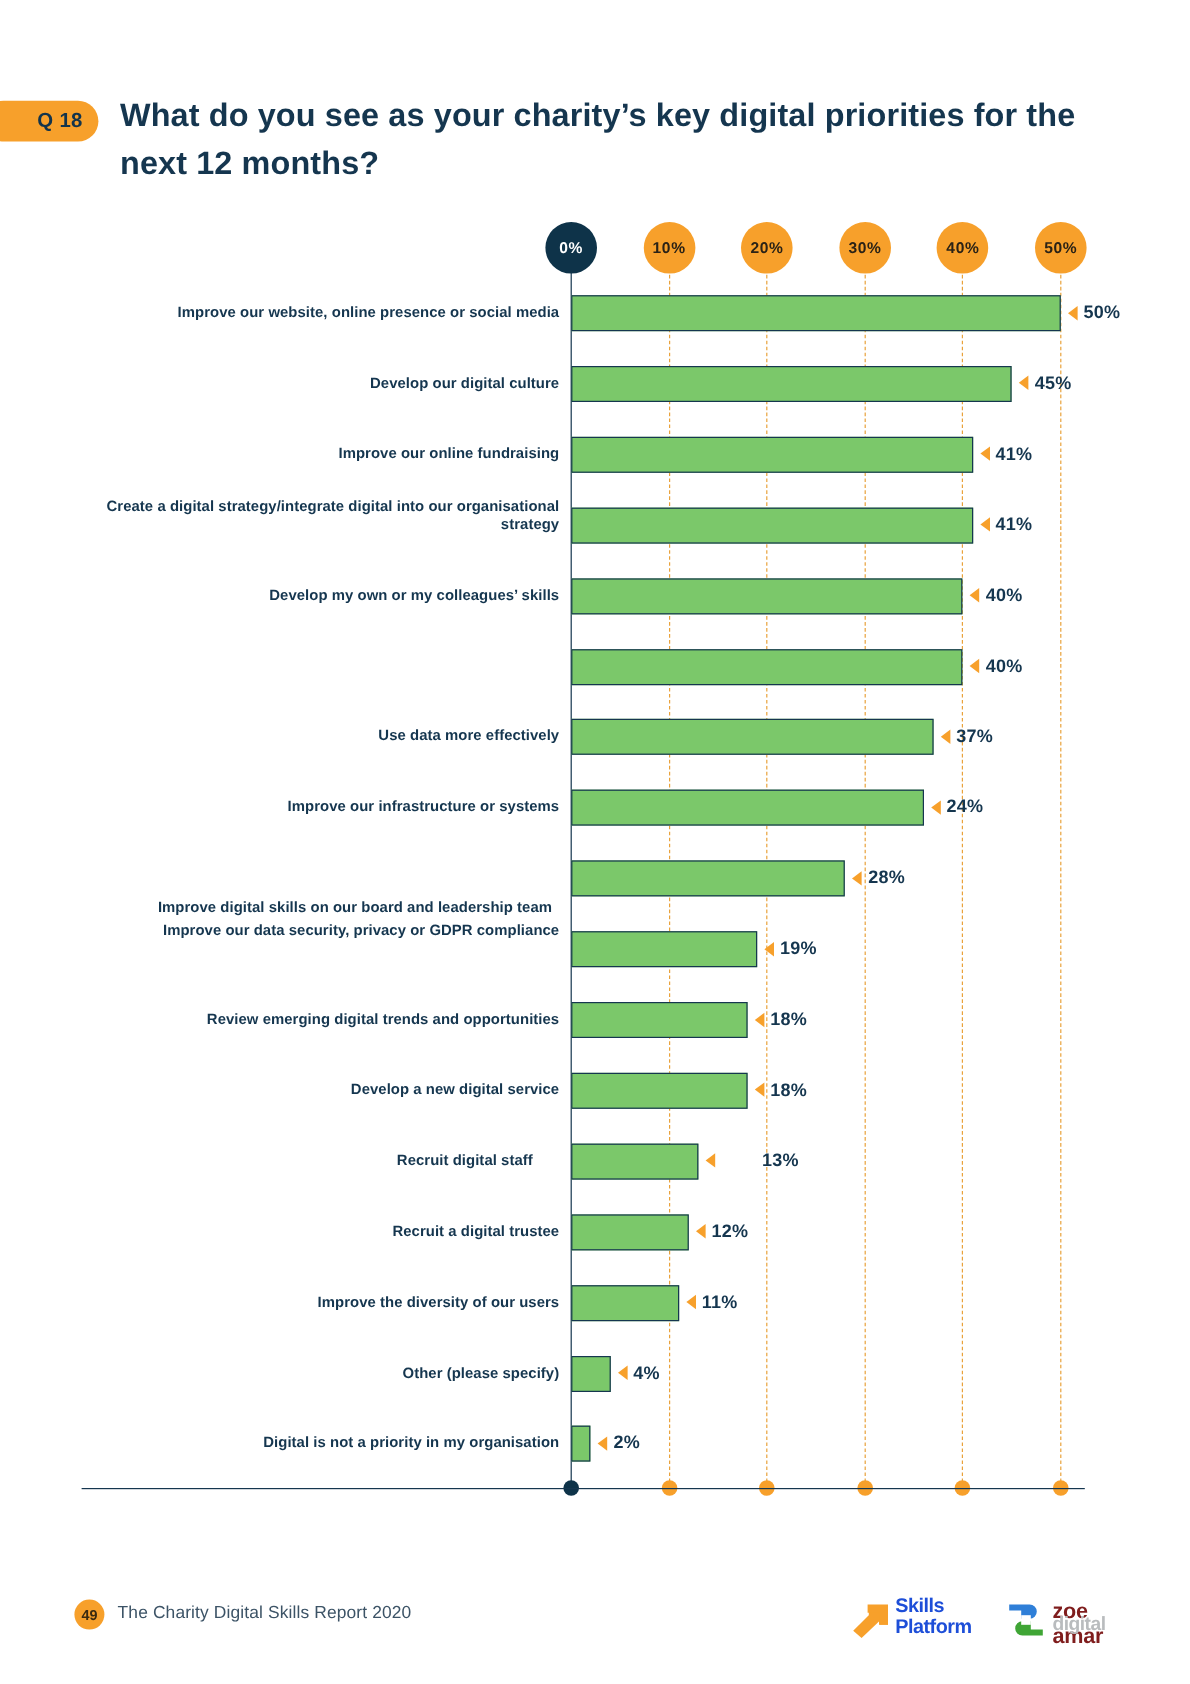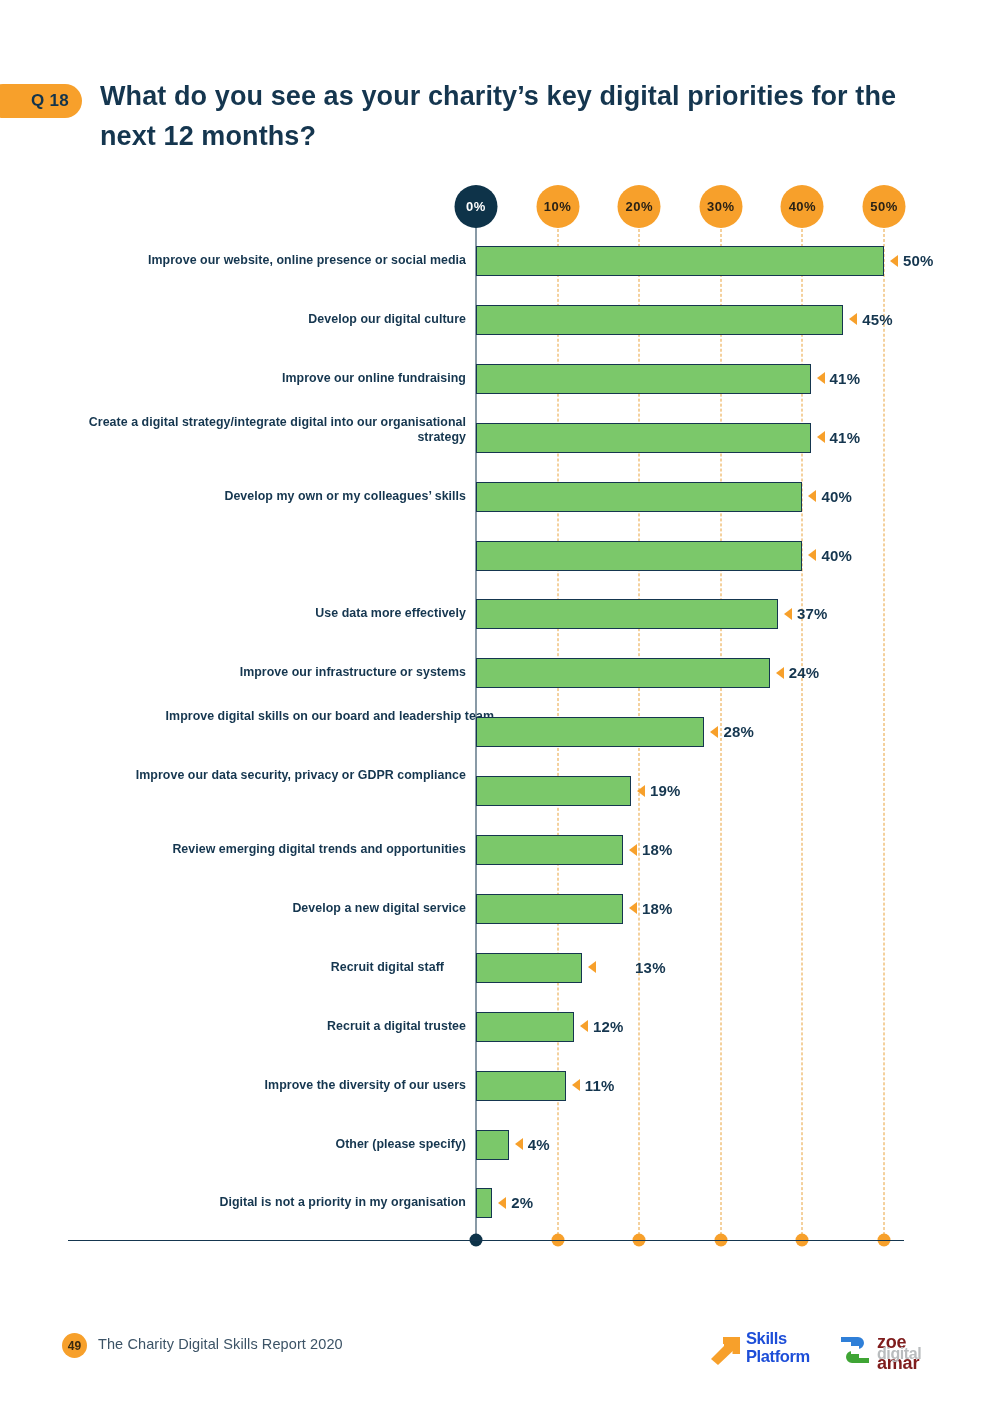--- a/index.html
+++ b/index.html
@@ -215,21 +215,21 @@
     </div>
     <div class="row" style="top: 658.3px;">
       <div class="row-label one-line" style="right: 526px;">Improve our infrastructure or systems</div>
       <div class="bar" style="left: 476px; width: 293.76px; height: 30px;"></div>
       <div class="bar-value" style="left: 775.76px;">
         <div class="tri"></div>
         <span class="val">24%</span>
       </div>
     </div>
     <div class="row" style="top: 717.2px;">
-      <div class="row-label two-line" style="right: 498px;">Improve digital skills on our board and leadership team</div>
+      <div class="row-label two-line" style="right: 532px; margin-top: 40px;">Improve digital skills on our board and leadership team</div>
       <div class="bar" style="left: 476px; width: 228.48px; height: 30px;"></div>
       <div class="bar-value" style="left: 710.48px;">
         <div class="tri"></div>
         <span class="val">28%</span>
       </div>
     </div>
     <div class="row" style="top: 776.1px;">
       <div class="row-label two-line" style="right: 526px;">Improve our data security, privacy or GDPR compliance</div>
       <div class="bar" style="left: 476px; width: 155.04px; height: 30px;"></div>
       <div class="bar-value" style="left: 637.04px;">

